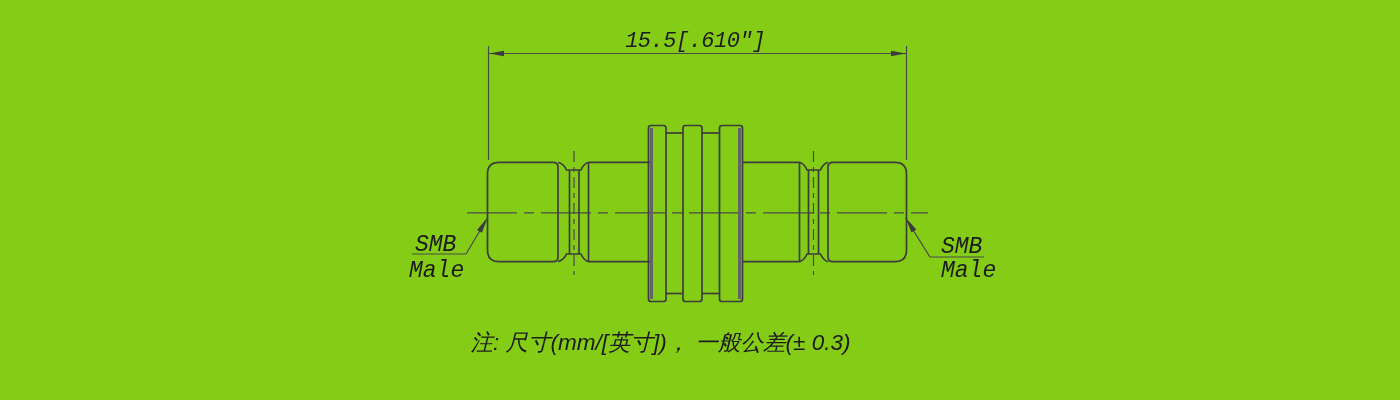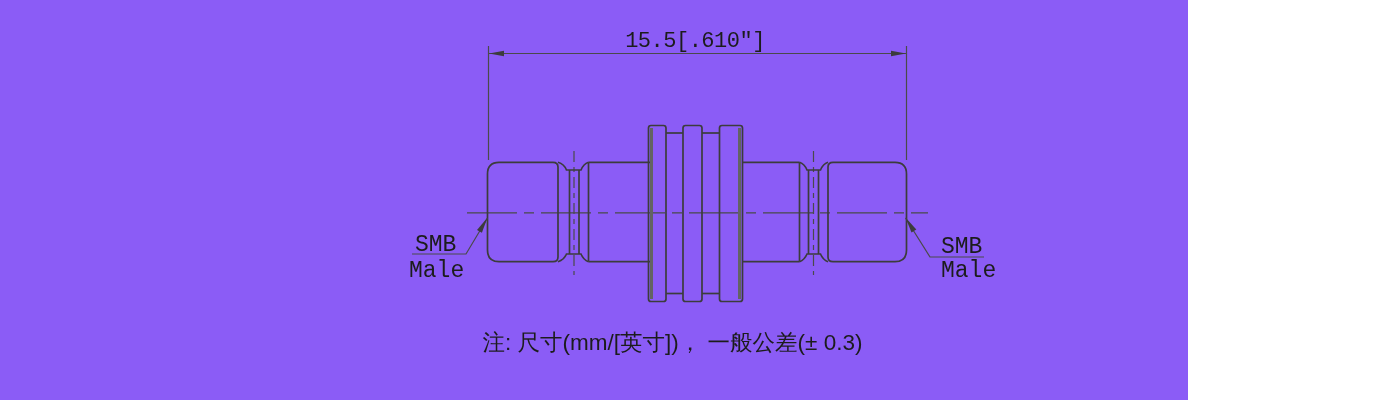--- a/index.html
+++ b/index.html
@@ -1,36 +1,37 @@
 <!DOCTYPE html>
 <html><head>
 <meta charset="utf-8">
 <style>
   html,body{margin:0;padding:0;background:#ffffff;}
   .canvas{
     position:relative;
-    width:1188px;height:400px;
-    background:#8b5cf6;
+    width:1400px;height:400px;
+    background:#84cc16;
     overflow:hidden;
     font-family:"Liberation Sans", sans-serif;
+    font-style:italic;
   }
   svg{position:absolute;left:0;top:0;}
   .cad{
     font-family:"Liberation Mono","DejaVu Sans Mono",monospace;
     fill:#1c1c1c;
   }
   .dimtext{font-size:22px;letter-spacing:-0.5px;}
   .labeltext{font-size:23px;}
   .outline{stroke:#3c3c3c;stroke-width:1.7;fill:none;}
   .thin{stroke:#4a4a4a;stroke-width:1.2;fill:none;}
   .heavy{stroke:#636363;stroke-width:3;fill:none;}
   .arrow{fill:#3c3c3c;stroke:none;}
   .notes{
     position:absolute;
-    left:16px;top:330px;width:1313px;
+    left:4px;top:330px;width:1313px;
     text-align:center;
     color:#1c1c1c;
   }
   .note-zh{font-size:22.5px;line-height:25px;}
   .note-en{font-size:22px;line-height:25px;}
 </style>
 </head>
 <body>
 
 <div class="canvas">

